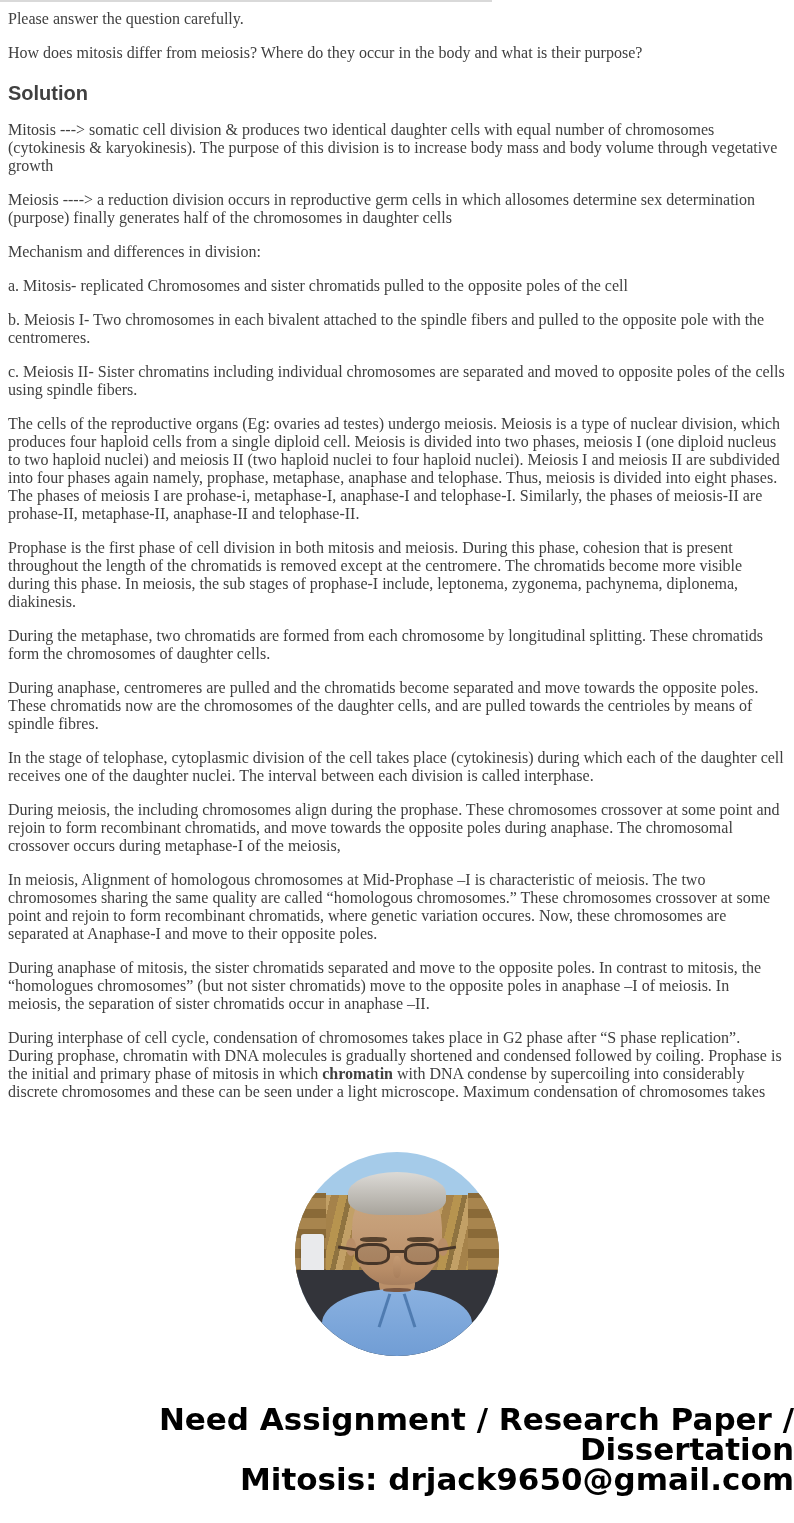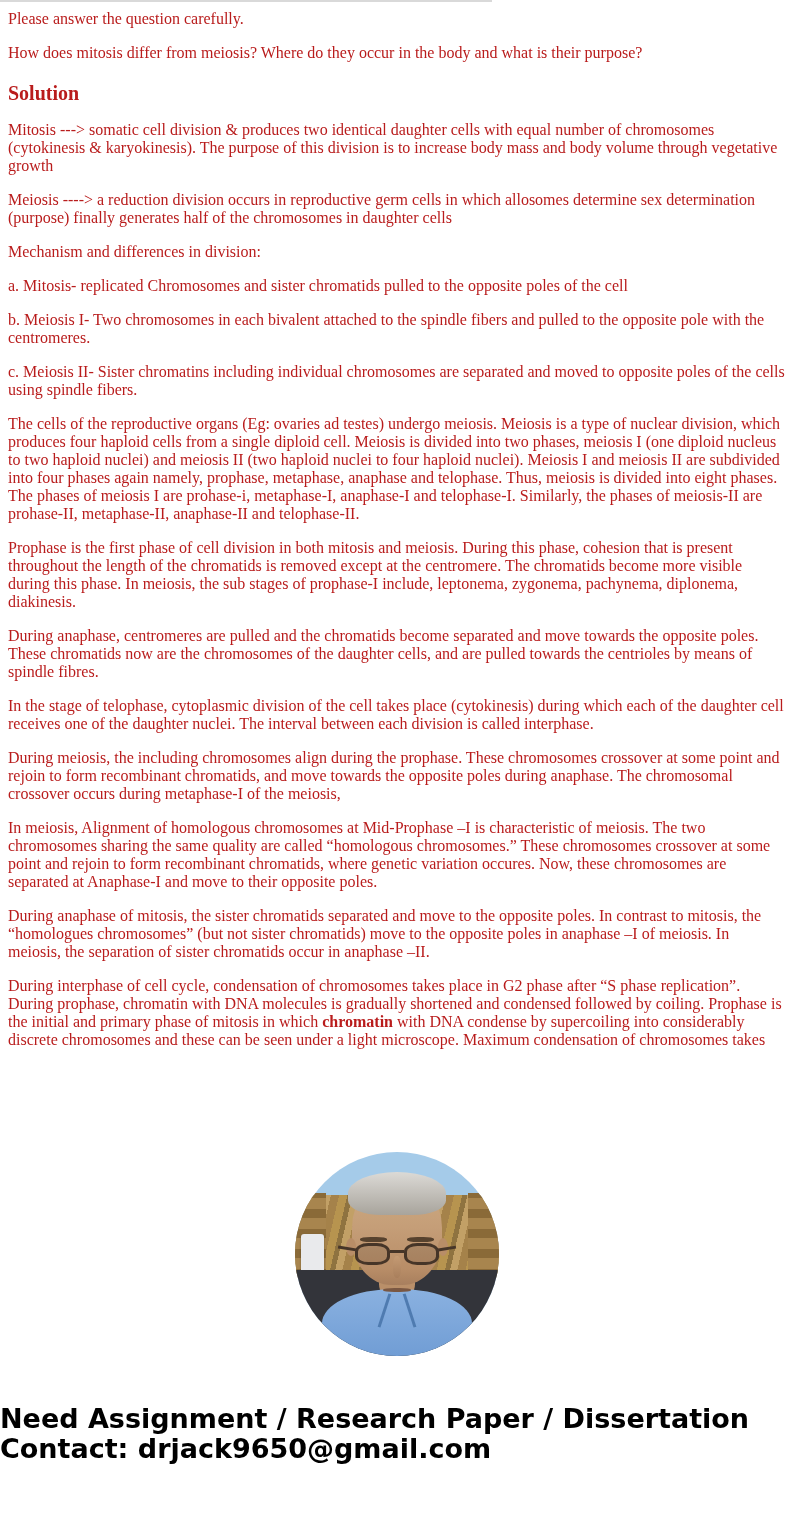--- a/index.html
+++ b/index.html
@@ -17,26 +17,26 @@
     background: #d9d9d9;
   }
   .document {
     box-sizing: border-box;
     height: 1127px;
     overflow: hidden;
     padding: 10px 8px 0 8px;
     font-family: "Liberation Serif", serif;
     font-size: 16px;
     line-height: 18px;
-    color: #b91c1c;
+    color: #404040;
   }
   .document p { margin: 16px 0; }
   .document p:first-child { margin-top: 0; }
   .document h3 {
-    font-family: Liberation Serif, serif;
+    font-family: Liberation Sans, sans-serif;
     font-size: 20px;
     line-height: 23px;
     margin: 20px 0 14px 0;
     font-weight: bold;
   }
   .photo-wrap {
     margin-top: 25px;
     display: flex;
     justify-content: center;
   }
@@ -114,24 +114,24 @@
   .ph-nose {
     top: 51%; left: 48%; width: 4%; height: 11%;
     background: linear-gradient(180deg, #c49a73, #a97f5c); border-radius: 40%;
   }
   .ph-mouth {
     top: 66.5%; left: 43%; width: 14%; height: 2%;
     background: #7a5742; border-radius: 40%;
   }
   .footer {
     margin-top: 48px;
-    text-align: left;
+    text-align: right;
     font-family: "DejaVu Sans", sans-serif;
     font-weight: 700;
-    font-size: 27px;
+    font-size: 31px;
     line-height: 30px;
     color: #000000;
   }
 </style>
 </head>
 <body>
 
 <div class="top-sliver"></div>
 
 <div class="document">
@@ -139,20 +139,21 @@
   <p>How does mitosis differ from meiosis? Where do they occur in the body and what is their purpose?</p>
   <h3>Solution</h3>
   <p>Mitosis ---&gt; somatic cell division &amp; produces two identical daughter cells with equal number of chromosomes (cytokinesis &amp; karyokinesis). The purpose of this division is to increase body mass and body volume through vegetative growth</p>
   <p>Meiosis ----&gt; a reduction division occurs in reproductive germ cells in which allosomes determine sex determination (purpose) finally generates half of the chromosomes in daughter cells</p>
   <p>Mechanism and differences in division:</p>
   <p>a. Mitosis- replicated Chromosomes and sister chromatids pulled to the opposite poles of the cell</p>
   <p>b. Meiosis I- Two chromosomes in each bivalent attached to the spindle fibers and pulled to the opposite pole with the centromeres.</p>
   <p>c. Meiosis II- Sister chromatins including individual chromosomes are separated and moved to opposite poles of the cells using spindle fibers.</p>
   <p>The cells of the reproductive organs (Eg: ovaries ad testes) undergo meiosis. Meiosis is a type of nuclear division, which produces four haploid cells from a single diploid cell. Meiosis is divided into two phases, meiosis I (one diploid nucleus to two haploid nuclei) and meiosis II (two haploid nuclei to four haploid nuclei). Meiosis I and meiosis II are subdivided into four phases again namely, prophase, metaphase, anaphase and telophase. Thus, meiosis is divided into eight phases. The phases of meiosis I are prohase-i, metaphase-I, anaphase-I and telophase-I. Similarly, the phases of meiosis-II are prohase-II, metaphase-II, anaphase-II and telophase-II.</p>
   <p>Prophase is the first phase of cell division in both mitosis and meiosis. During this phase, cohesion that is present throughout the length of the chromatids is removed except at the centromere. The chromatids become more visible during this phase. In meiosis, the sub stages of prophase-I include, leptonema, zygonema, pachynema, diplonema, diakinesis.</p>
+  <p>During the metaphase, two chromatids are formed from each chromosome by longitudinal splitting. These chromatids form the chromosomes of daughter cells.</p>
   <p>During anaphase, centromeres are pulled and the chromatids become separated and move towards the opposite poles. These chromatids now are the chromosomes of the daughter cells, and are pulled towards the centrioles by means of spindle fibres.</p>
   <p>In the stage of telophase, cytoplasmic division of the cell takes place (cytokinesis) during which each of the daughter cell receives one of the daughter nuclei. The interval between each division is called interphase.</p>
   <p>During meiosis, the including chromosomes align during the prophase. These chromosomes crossover at some point and rejoin to form recombinant chromatids, and move towards the opposite poles during anaphase. The chromosomal crossover occurs during metaphase-I of the meiosis,</p>
   <p>In meiosis, Alignment of homologous chromosomes at Mid-Prophase –I is characteristic of meiosis. The two chromosomes sharing the same quality are called “homologous chromosomes.” These chromosomes crossover at some point and rejoin to form recombinant chromatids, where genetic variation occures. Now, these chromosomes are separated at Anaphase-I and move to their opposite poles.</p>
   <p>During anaphase of mitosis, the sister chromatids separated and move to the opposite poles. In contrast to mitosis, the “homologues chromosomes” (but not sister chromatids) move to the opposite poles in anaphase –I of meiosis. In meiosis, the separation of sister chromatids occur in anaphase –II.</p>
   <p><span>During interphase of cell cycle, condensation of chromosomes takes place in G2 phase after “S phase replication”. During prophase, chromatin with DNA molecules is gradually shortened and condensed followed by coiling. Prophase is the initial and primary phase of mitosis in which </span><b>chromatin</b><span> with DNA condense by supercoiling into considerably discrete chromosomes and these can be seen under a light microscope. Maximum condensation of chromosomes takes</span></p>
 </div>
 
 <div class="photo-wrap">
   <div class="avatar">
@@ -176,14 +177,14 @@
     <div class="ph-bridge"></div>
     <div class="ph-arm-l"></div>
     <div class="ph-arm-r"></div>
     <div class="ph-nose"></div>
     <div class="ph-mouth"></div>
   </div>
 </div>
 
 <div class="footer">
   <div>Need Assignment / Research Paper / Dissertation</div>
-  <div>Contact: drjack9650@gmail.com</div>
+  <div>Mitosis: drjack9650@gmail.com</div>
 </div>
 
 </body></html>

